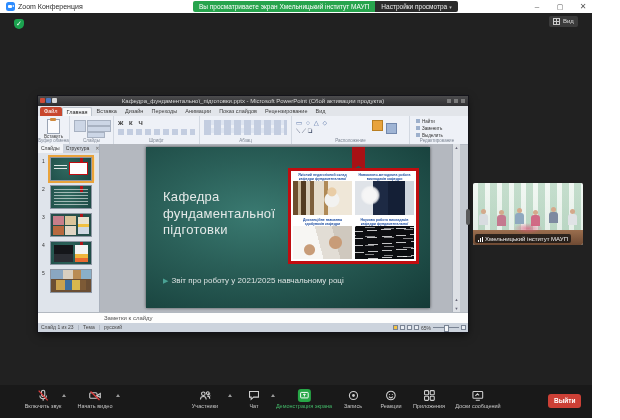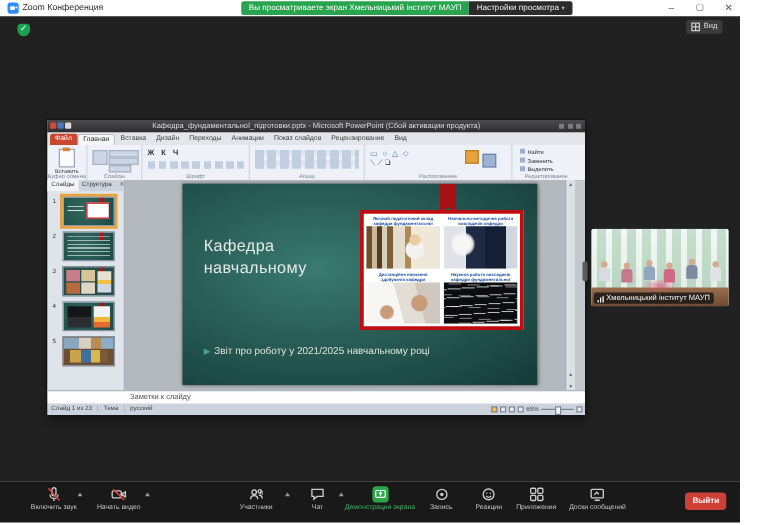--- a/index.html
+++ b/index.html
@@ -286,21 +286,22 @@
             <span class="thumb-num">5</span>
             <div class="tv tv5"></div>
           </div>
         </div>
 
         <div class="slide-area">
           <div class="slide">
             <div class="ribbon-flag"></div>
             <div class="slide-title">
               <div>Кафедра</div>
-              <div>навчальному</div>
+              <div>фундаментальної</div>
+              <div>підготовки</div>
             </div>
             <div class="slide-bullet"><span class="bullet-arrow">▶</span><span>Звіт про роботу у 2021/2025 навчальному році</span></div>
             <div class="collage">
               <div class="cell">
                 <div class="cap">Якісний педагогічний склад кафедри фундаментальної підготовки</div>
                 <div class="cimg img-library"></div>
               </div>
               <div class="cell">
                 <div class="cap">Навчально-методична робота викладачів кафедри</div>
                 <div class="cimg img-books"></div>

